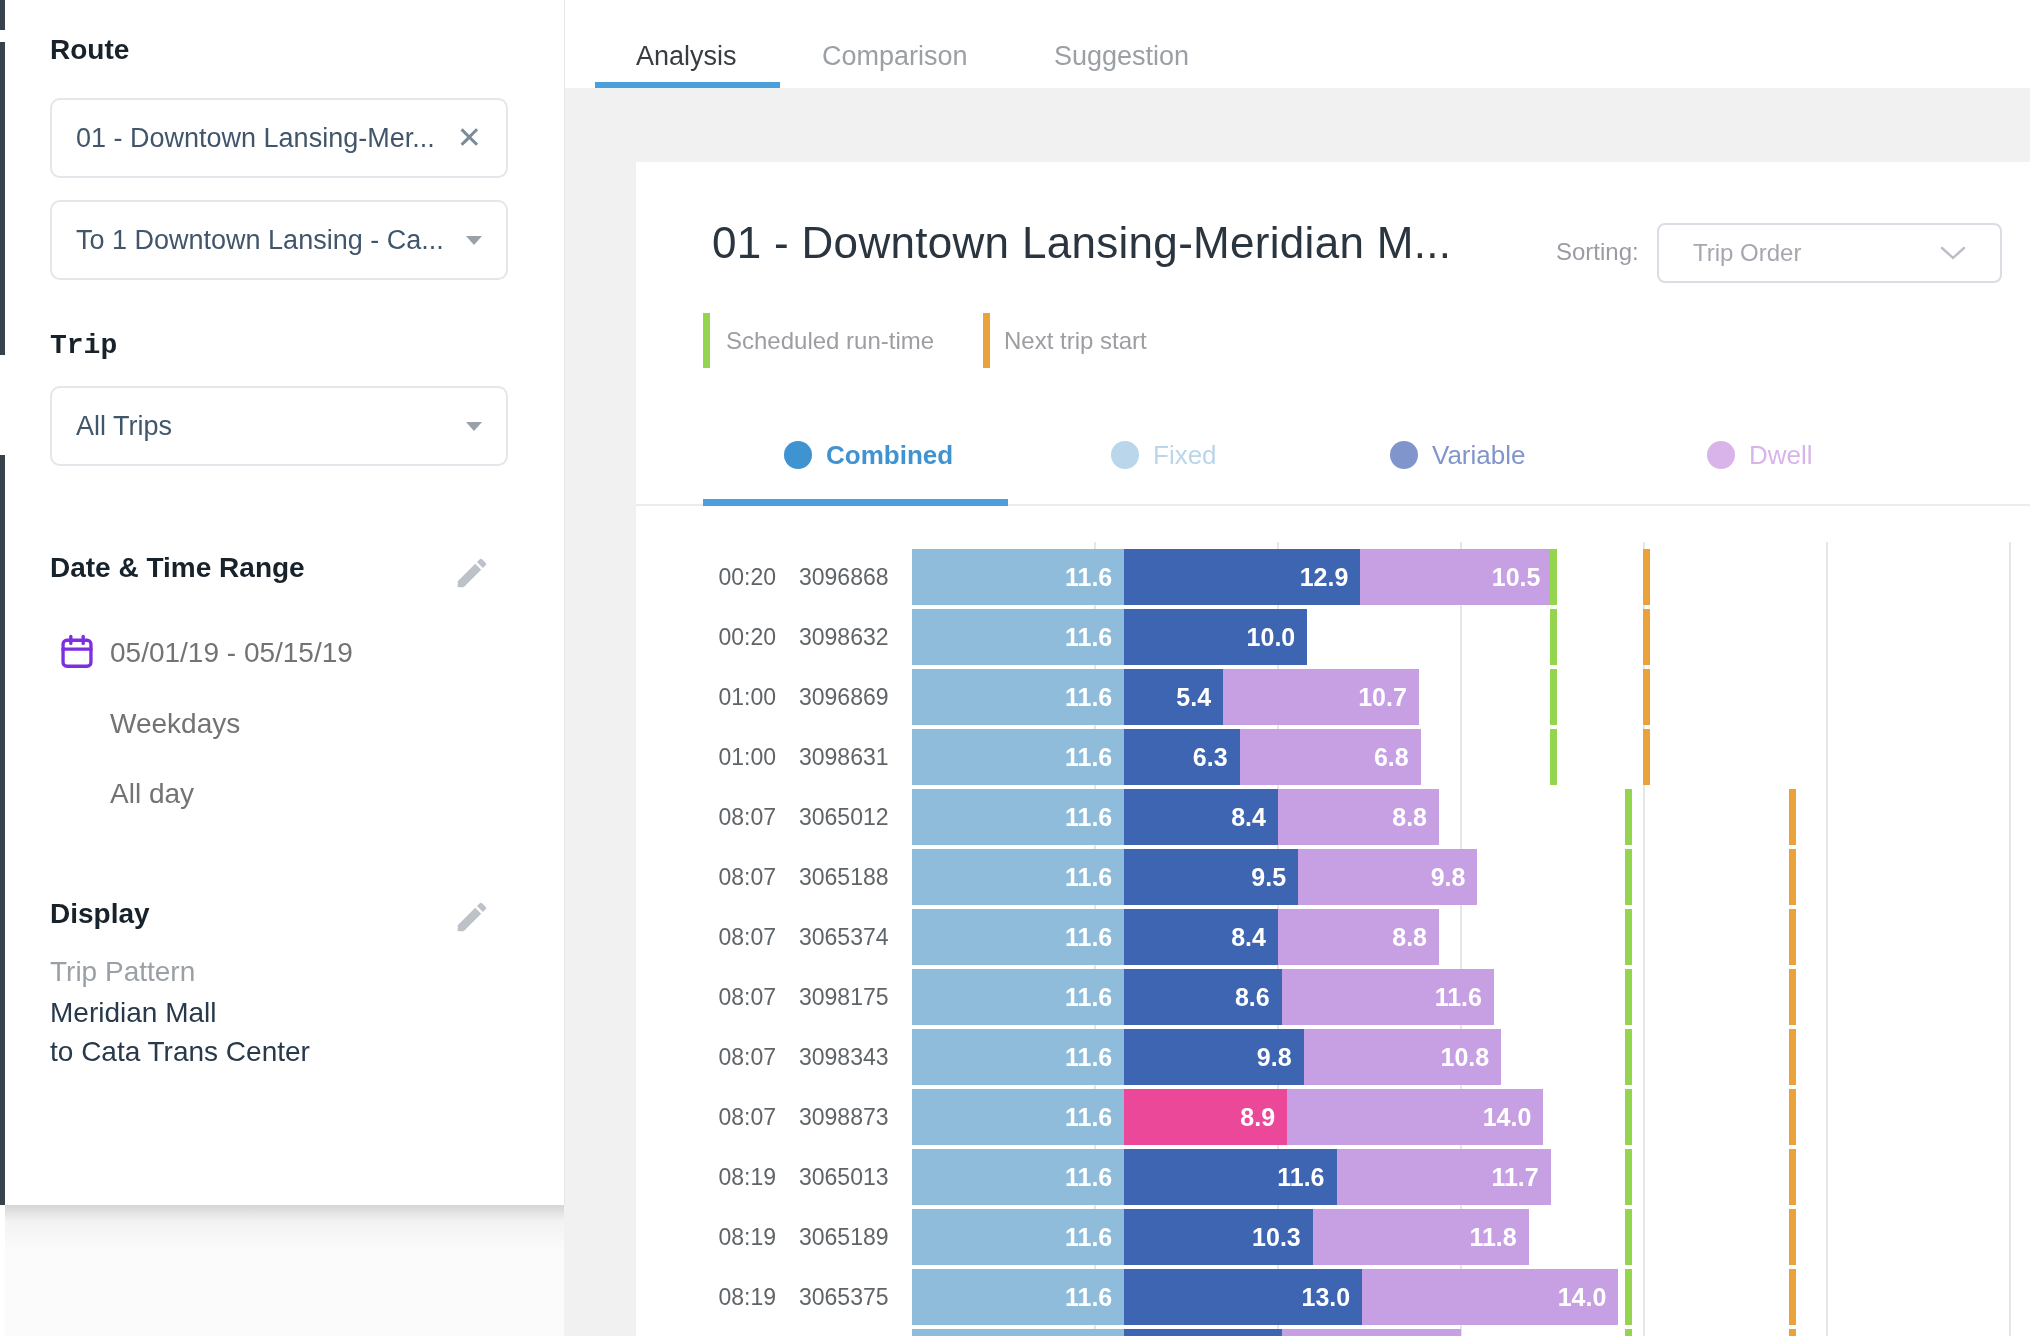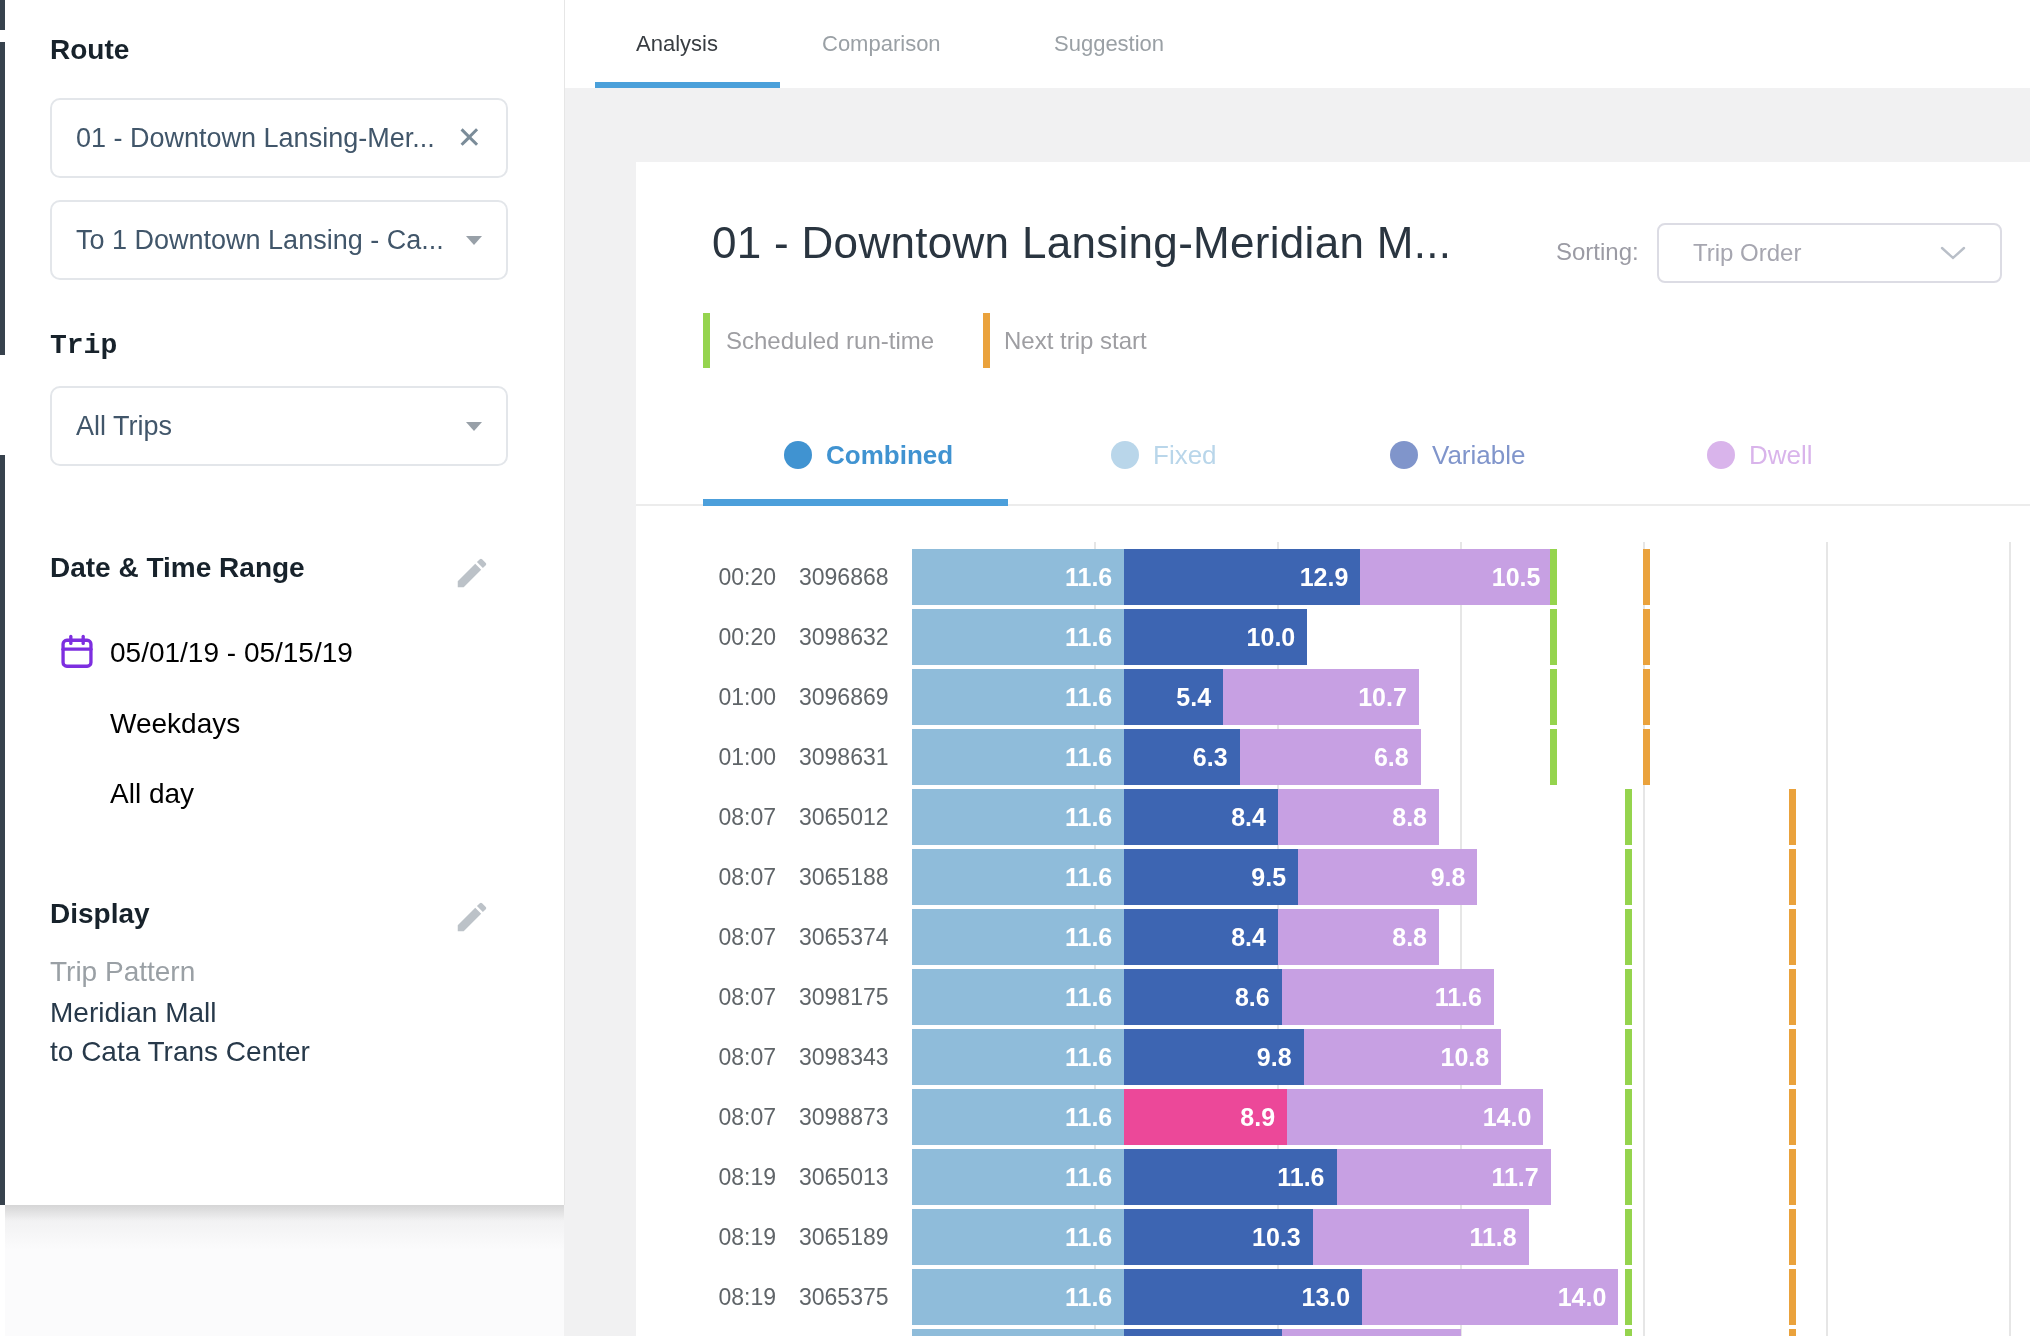--- a/index.html
+++ b/index.html
@@ -30,27 +30,27 @@
   .side-h{position:absolute;left:45px;font-size:28px;font-weight:bold;color:#17222b;}
   .side-input{
     position:absolute;left:45px;width:458px;height:80px;border:2px solid #e3e6ea;
     border-radius:10px;background:#fff;box-sizing:border-box;
     display:flex;align-items:center;padding:0 24px;cursor:pointer;
   }
   .side-input .val{flex:1;font-size:27px;color:#41566a;white-space:nowrap;overflow:hidden;}
   .close-x{font-size:30px;color:#7b8c99;line-height:1;}
   .caret{width:0;height:0;border-left:8px solid transparent;border-right:8px solid transparent;border-top:9px solid #98a0a8;}
   .pencil{position:absolute;left:448px;width:38px;height:38px;}
-  .side-text{position:absolute;left:105px;font-size:28px;color:#000000;}
+  .side-text{position:absolute;left:105px;font-size:28px;color:#737373;}
   .side-gray{position:absolute;left:45px;font-size:28px;color:#9aa0a5;}
   .side-dark{position:absolute;left:45px;font-size:28px;color:#27394a;}
 
   
   #tabbar{position:absolute;left:564px;top:0;right:0;height:88px;background:#fff;z-index:1;}
-  .top-tab{position:absolute;top:0;height:108px;line-height:88px;font-size:22px;color:#9aa0a5;cursor:pointer;}
+  .top-tab{position:absolute;top:12px;height:108px;line-height:88px;font-size:27px;color:#9aa0a5;cursor:pointer;}
   .top-tab.active{color:#383d42;font-weight:500;}
   #tab-underline{position:absolute;left:31px;top:82px;width:185px;height:6px;background:#4aa0da;}
 
   
   #graybg{position:absolute;left:564px;top:88px;right:0;bottom:0;background:#f1f1f2;}
   #card{position:absolute;left:636px;top:162px;width:1476px;height:1174px;background:#fff;overflow:hidden;}
 
   #page-title{position:absolute;left:76px;top:56px;font-size:44px;font-weight:400;color:#2a3540;letter-spacing:0.3px;white-space:nowrap;}
   #sorting-label{position:absolute;left:920px;top:76px;font-size:24px;color:#9b9ba4;}
   #sorting-select{

